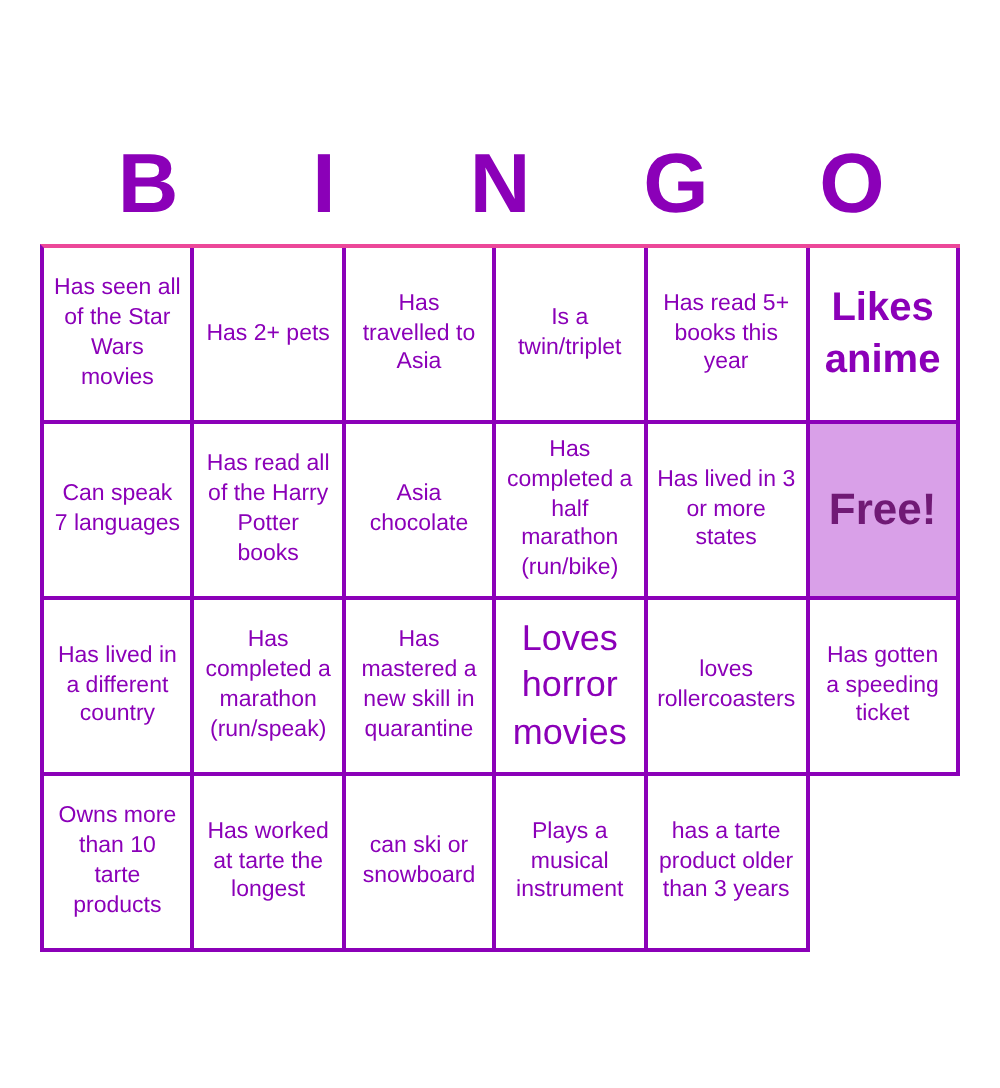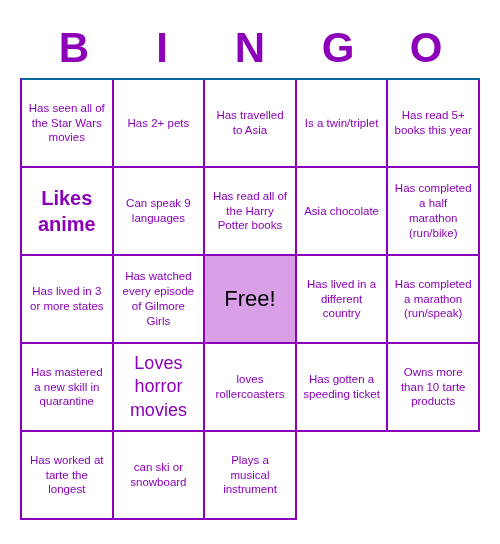--- a/index.html
+++ b/index.html
@@ -25,43 +25,43 @@
     .bingo-letter {
       width: 88px;
       text-align: center;
       font-size: 42px;
       font-weight: bold;
       color: #8b00b8;
       font-family: Arial, sans-serif;
     }
     .bingo-grid {
       display: grid;
-      grid-template-columns: repeat(5, 1fr);
+      grid-template-columns: repeat(6, 1fr);
       border-left: 2px solid #8b00b8;
-      border-top: 2px solid #0369a1;
+      border-top: 2px solid #ec4899;
     }
     .bingo-cell {
       border-right: 2px solid #8b00b8;
       border-bottom: 2px solid #8b00b8;
       min-height: 88px;
       display: flex;
       align-items: center;
       justify-content: center;
       text-align: center;
       padding: 5px;
       font-size: 11.5px;
       color: #8b00b8;
       background: #fff;
       line-height: 1.3;
     }
     .bingo-cell.free {
       background: #d9a0e8;
       font-size: 22px;
-      font-weight: normal;
-      color: #000000;
+      font-weight: bold;
+      color: #701a75;
     }
     .bingo-cell.large-text {
       font-size: 20px;
       font-weight: bold;
     }
     .bingo-cell.large-horror {
       font-size: 18px;
       font-weight: normal;
     }
   </style>
@@ -78,31 +78,31 @@
       <span class="bingo-letter">O</span>
     </div>
   <div class="bingo-grid">
 
   <div class="bingo-cell">Has seen all of the Star Wars movies</div>
       <div class="bingo-cell">Has 2+ pets</div>
       <div class="bingo-cell">Has travelled to Asia</div>
       <div class="bingo-cell">Is a twin/triplet</div>
       <div class="bingo-cell">Has read 5+ books this year</div>
       <div class="bingo-cell large-text">Likes anime</div>
-      <div class="bingo-cell">Can speak 9 languages</div>
+      <div class="bingo-cell">Can speak 7 languages</div>
       <div class="bingo-cell">Has read all of the Harry Potter books</div>
       <div class="bingo-cell">Asia chocolate</div>
       <div class="bingo-cell">Has completed a half marathon (run/bike)</div>
       <div class="bingo-cell">Has lived in 3 or more states</div>
-      <div class="bingo-cell">Has watched every episode of Gilmore Girls</div>
       <div class="bingo-cell free">Free!</div>
       <div class="bingo-cell">Has lived in a different country</div>
       <div class="bingo-cell">Has completed a marathon (run/speak)</div>
       <div class="bingo-cell">Has mastered a new skill in quarantine</div>
       <div class="bingo-cell large-horror">Loves horror movies</div>
       <div class="bingo-cell">loves rollercoasters</div>
       <div class="bingo-cell">Has gotten a speeding ticket</div>
       <div class="bingo-cell">Owns more than 10 tarte products</div>
       <div class="bingo-cell">Has worked at tarte the longest</div>
       <div class="bingo-cell">can ski or snowboard</div>
       <div class="bingo-cell">Plays a musical instrument</div>
+      <div class="bingo-cell">has a tarte product older than 3 years</div>
     </div>
 </div>
 
 </body></html>

